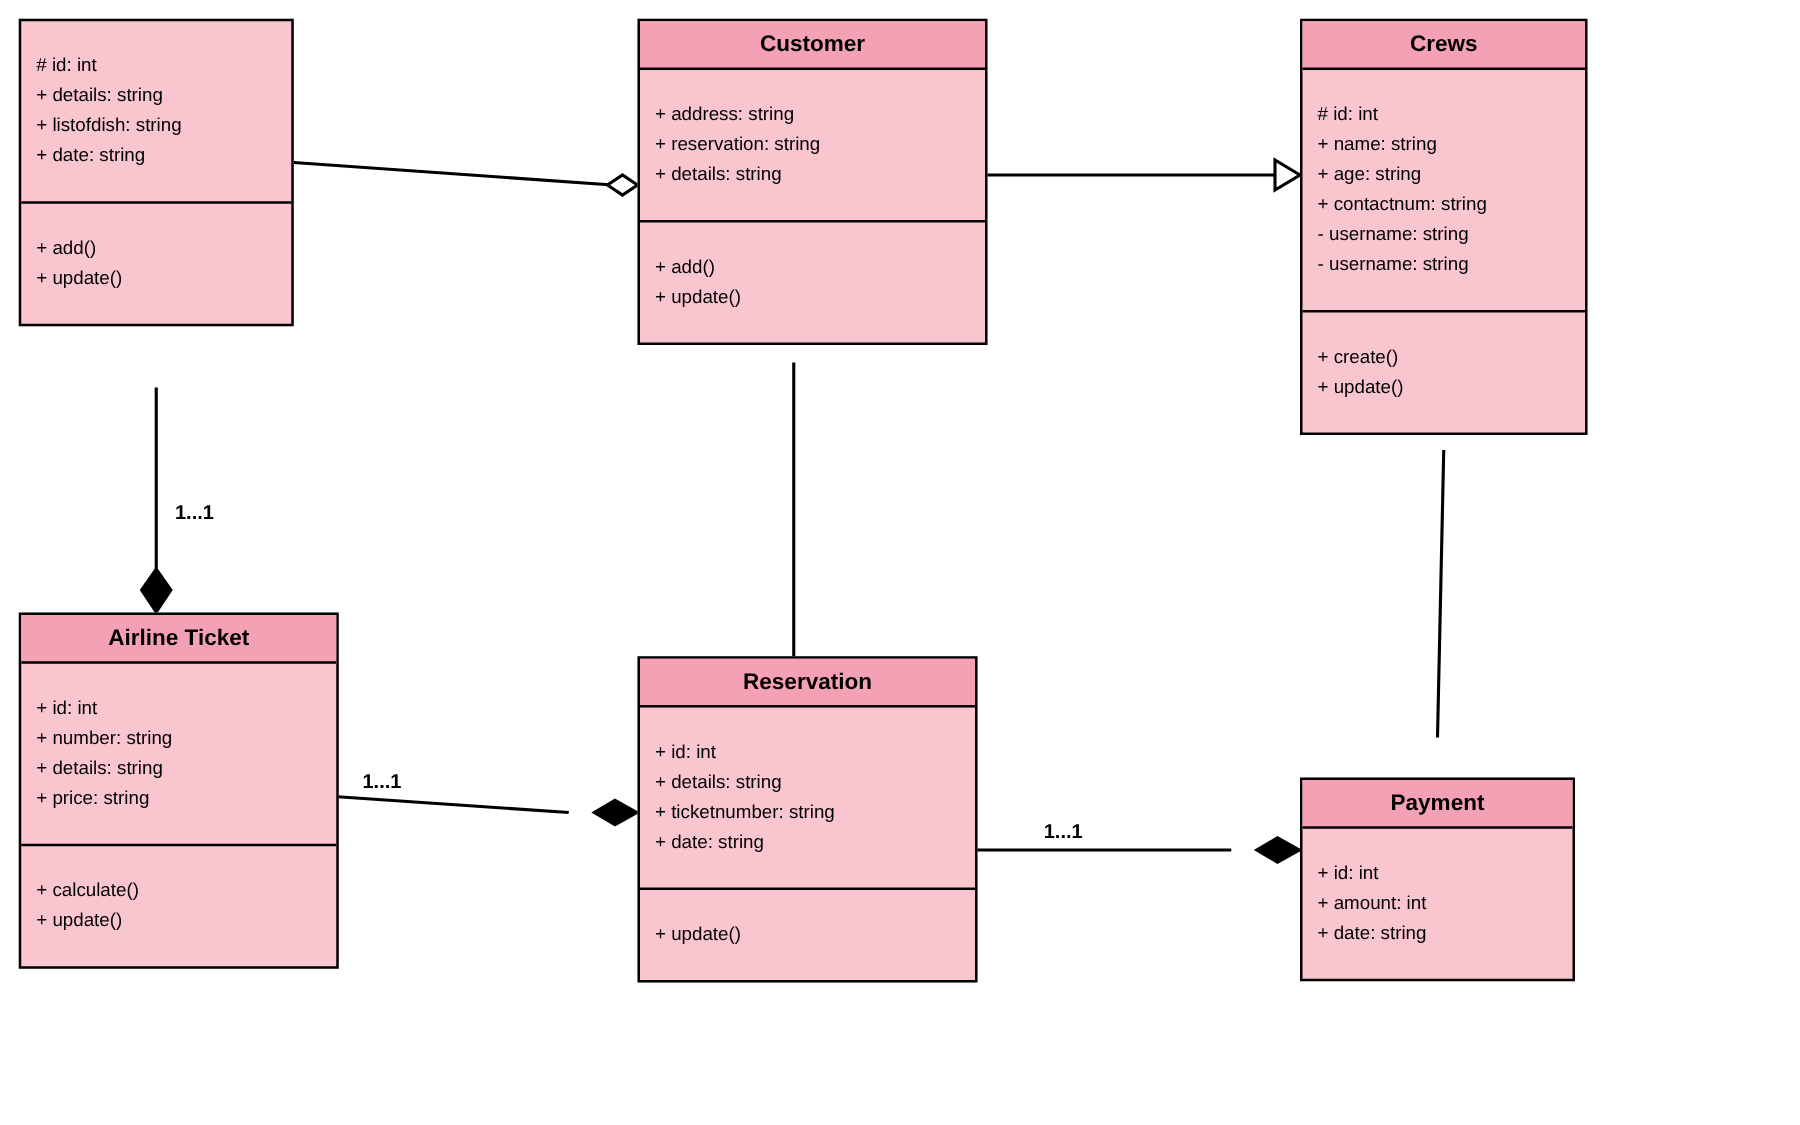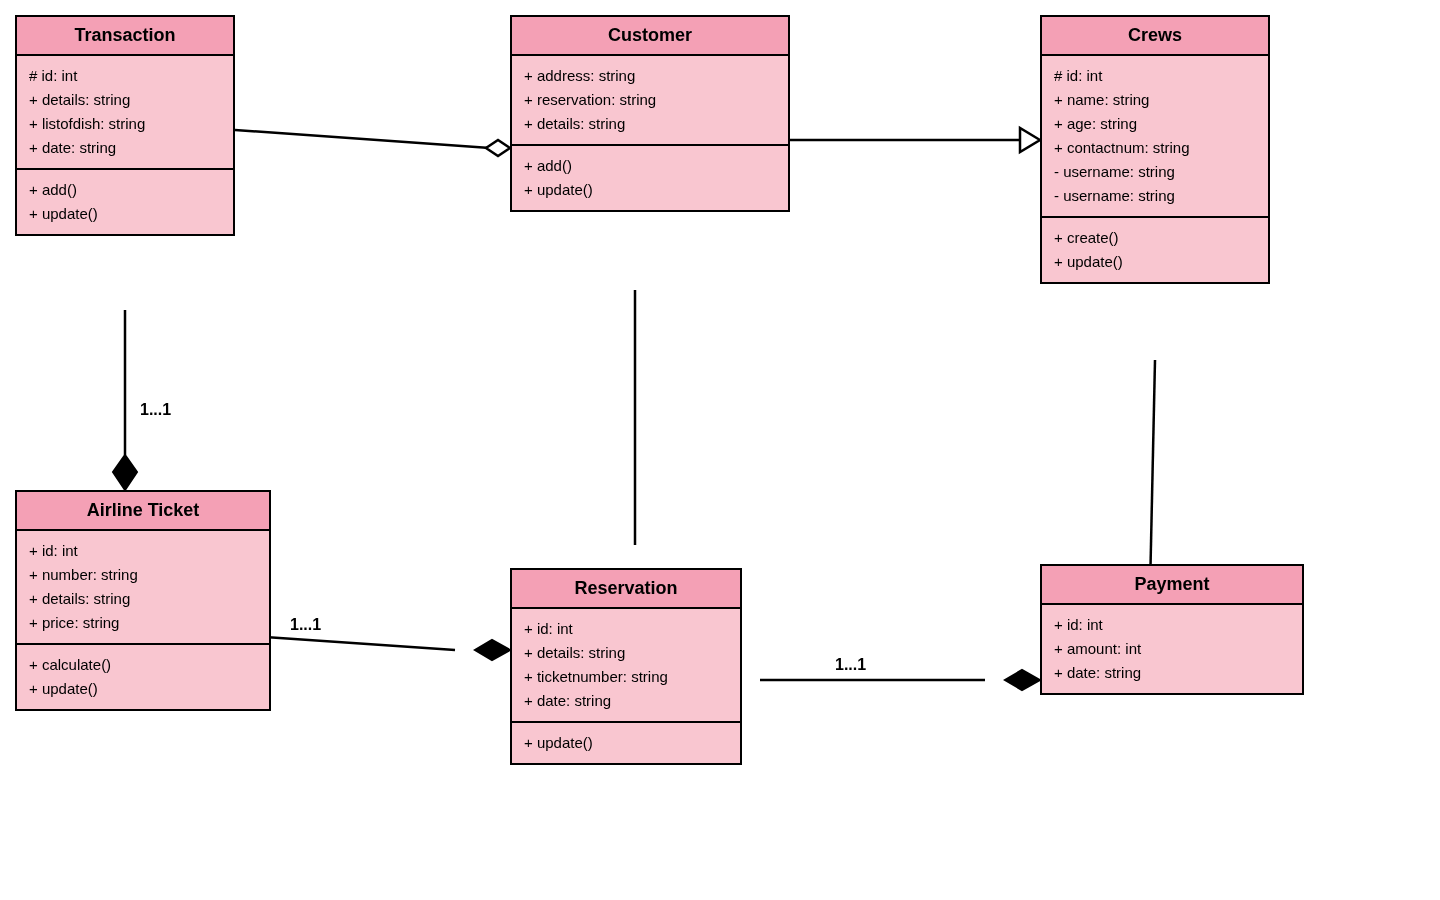--- a/index.html
+++ b/index.html
@@ -25,21 +25,21 @@
     .uml-class-header {
       background: #f4a0b5;
       border-bottom: 2px solid #000;
       padding: 8px 12px;
       text-align: center;
       font-weight: bold;
       font-size: 18px;
     }
     .uml-class-section {
       border-bottom: 2px solid #000;
-      padding: 8px 12px;
+      padding: 24px 12px;
     }
     .uml-class-section:last-child {
       border-bottom: none;
     }
     .uml-class-section p {
       font-size: 15px;
       line-height: 1.6;
       white-space: nowrap;
     }
     
@@ -84,23 +84,20 @@
     <line x1="760" y1="680" x2="985" y2="680" stroke="#000" stroke-width="2.5"></line>
 
     <polygon points="1040,680 1022,670 1005,680 1022,690" fill="#000" stroke="#000" stroke-width="2"></polygon>
 
     <text x="835" y="670" font-family="Arial" font-size="16" font-weight="bold" fill="#000">1...1</text>
 
     <line x1="1155" y1="360" x2="1150" y2="590" stroke="#000" stroke-width="2.5"></line>
   </svg>
 
   <div class="uml-class" style="left:15px; top:15px; width:220px;">
-    <div class="uml-class-header">
-      <span>Transaction</span>
-    </div>
     <div class="uml-class-section">
       <p># id: int</p>
       <p>+ details: string</p>
       <p>+ listofdish: string</p>
       <p>+ date: string</p>
     </div>
     <div class="uml-class-section">
       <p>+ add()</p>
       <p>+ update()</p>
     </div>
@@ -148,36 +145,36 @@
       <p>+ number: string</p>
       <p>+ details: string</p>
       <p>+ price: string</p>
     </div>
     <div class="uml-class-section">
       <p>+ calculate()</p>
       <p>+ update()</p>
     </div>
   </div>
 
-  <div class="uml-class" style="left:510px; top:568px; width:232px;">
+  <div class="uml-class" style="left:510px; top:525px; width:272px;">
     <div class="uml-class-header">
       <span>Reservation</span>
     </div>
     <div class="uml-class-section">
       <p>+ id: int</p>
       <p>+ details: string</p>
       <p>+ ticketnumber: string</p>
       <p>+ date: string</p>
     </div>
     <div class="uml-class-section">
       <p>+ update()</p>
     </div>
   </div>
 
-  <div class="uml-class" style="left:1040px; top:564px; width:264px;">
+  <div class="uml-class" style="left:1040px; top:622px; width:220px;">
     <div class="uml-class-header">
       <span>Payment</span>
     </div>
     <div class="uml-class-section">
       <p>+ id: int</p>
       <p>+ amount: int</p>
       <p>+ date: string</p>
     </div>
   </div>
 

